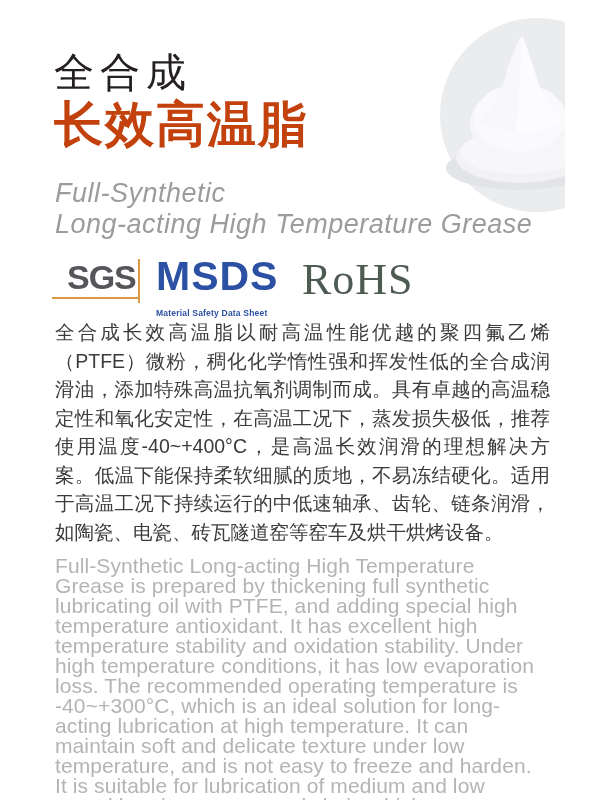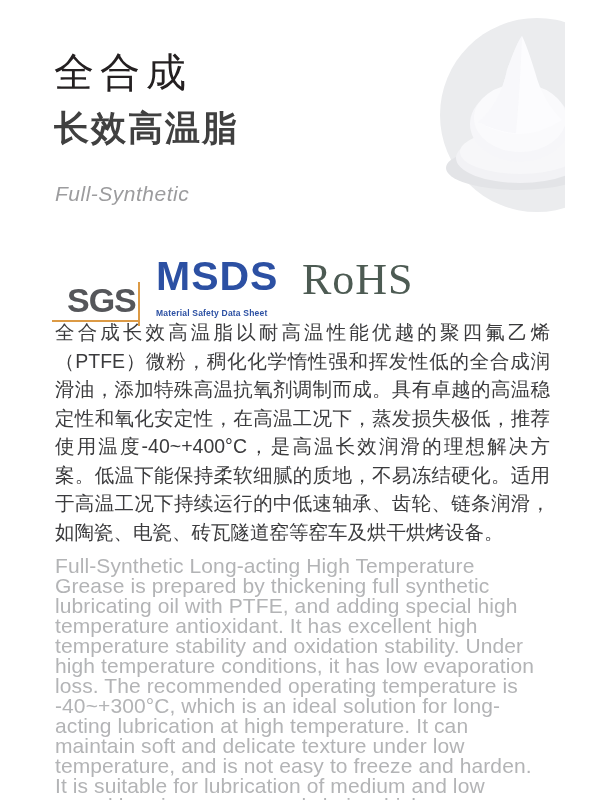--- a/index.html
+++ b/index.html
@@ -20,35 +20,36 @@
 
   
   .title-cn-1 {
     position: absolute; left: 54px; top: 46px;
     font-size: 40px; line-height: 52px;
     color: #242021; font-weight: 500; letter-spacing: 6px;
     white-space: nowrap;
   }
   .title-cn-2 {
     position: absolute; left: 54px; top: 100px;
-    font-size: 35px; line-height: 56px;
-    color: #404040; font-weight: 700; letter-spacing: 2px;
+    font-size: 49px; line-height: 56px;
+    color: #c2410c; font-weight: 700; letter-spacing: 2px;
     white-space: nowrap;
+    font-family: Liberation Mono, monospace;
   }
   .subtitle-en {
     position: absolute; left: 55px; top: 178px;
-    font-size: 21px; line-height: 31px;
+    font-size: 27px; line-height: 31px;
     color: #9c9c9e; font-style: italic;
     letter-spacing: 0.5px;
   }
 
   
   .cert-row { position: absolute; left: 52px; top: 258px; height: 56px; }
 
-  .sgs-logo { position: absolute; left: 0; top: 23px; width: 90px; height: 46px; }
+  .sgs-logo { position: absolute; left: 0; top: 0; width: 90px; height: 46px; }
   .sgs-text {
     position: absolute; left: 15px; top: 0;
     font-size: 34px; font-weight: 700; color: #55565a;
     letter-spacing: -1px; line-height: 38px;
   }
   .sgs-line-h {
     position: absolute; left: 0; top: 39px;
     width: 88px; height: 2px; background: #dc9a45;
   }
   .sgs-line-v {
@@ -108,20 +109,21 @@
 
       <path d="M 58 114 Q 80 96 87 62 Q 97 34 102 28 Q 107 38 115 64 Q 123 94 142 112 Q 120 126 100 126 Q 78 126 58 114 Z" fill="#fcfcfe"></path>
       <path d="M 102 28 Q 97 34 87 62 Q 80 96 58 114 Q 78 124 96 125 Q 100 80 102 28 Z" fill="#f4f4f7" opacity="0.55"></path>
     </svg>
   </div>
 
   <div class="title-cn-1">全合成</div>
   <div class="title-cn-2">长效高温脂</div>
   <div class="subtitle-en">
     <div>Full-Synthetic</div>
+    <div>Long-acting High Temperature Grease</div>
   </div>
 
   <div class="cert-row">
     <div class="sgs-logo">
       <div class="sgs-text">SGS</div>
       <div class="sgs-line-h"></div>
       <div class="sgs-line-v"></div>
     </div>
     <div class="msds-logo">
       <div class="msds-text">MSDS</div>

